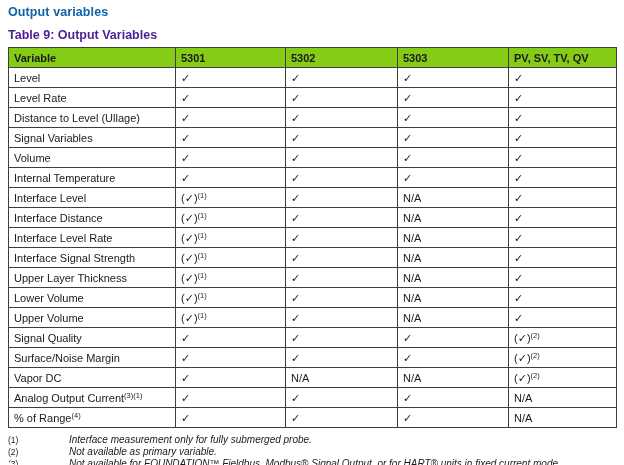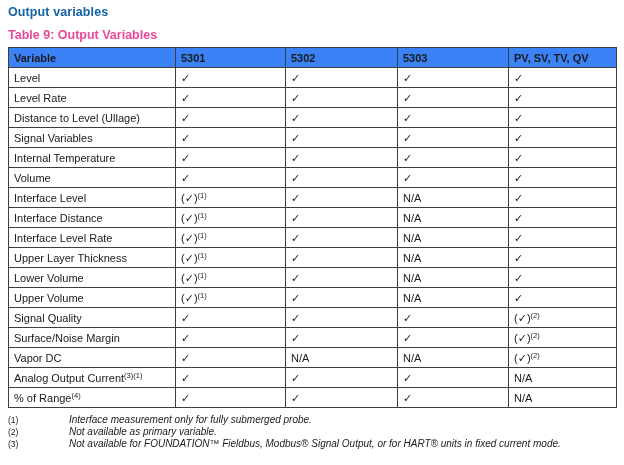--- a/index.html
+++ b/index.html
@@ -23,42 +23,42 @@
     margin: 5px 0 0 8px;
     font-size: 12.5px;
     font-weight: bold;
     color: #1262a8;
     letter-spacing: 0.1px;
   }
   .table-title {
     margin: 9px 8px 5px 8px;
     font-size: 12.5px;
     font-weight: bold;
-    color: #ec4899;
+    color: #4c1d95;
   }
   table.data-table {
     margin-left: 8px;
     border-collapse: collapse;
     table-layout: fixed;
     width: 608px;
     font-size: 11px;
   }
   table.data-table th,
   table.data-table td {
     border: 1px solid #3d3d3d;
     padding: 2px 5px 2px 5px;
     height: 15px;
     line-height: 14px;
     text-align: left;
     vertical-align: middle;
     overflow: hidden;
     white-space: nowrap;
   }
   table.data-table th {
-    background: #3b82f6;
+    background: #84cc16;
     font-weight: bold;
   }
   table.data-table sup,
   .cell sup {
     font-size: 7.5px;
     line-height: 0;
     vertical-align: 4px;
   }
   .footnotes {
     margin: 6px 0 0 8px;
@@ -131,49 +131,56 @@
           <td class="cell">✓</td>
         </tr>
         <tr>
           <td class="cell">Signal Variables</td>
           <td class="cell">✓</td>
           <td class="cell">✓</td>
           <td class="cell">✓</td>
           <td class="cell">✓</td>
         </tr>
         <tr>
+          <td class="cell">Volume</td>
+          <td class="cell">✓</td>
+          <td class="cell">✓</td>
+          <td class="cell">✓</td>
+          <td class="cell">✓</td>
+        </tr>
+        <tr>
           <td class="cell">Internal Temperature</td>
           <td class="cell">✓</td>
           <td class="cell">✓</td>
           <td class="cell">✓</td>
           <td class="cell">✓</td>
         </tr>
         <tr>
-          <td class="cell">Volume</td>
-          <td class="cell">✓</td>
-          <td class="cell">✓</td>
-          <td class="cell">✓</td>
-          <td class="cell">✓</td>
-        </tr>
-        <tr>
           <td class="cell">Interface Level</td>
           <td class="cell">(✓)<sup>(1)</sup></td>
           <td class="cell">✓</td>
           <td class="cell">N/A</td>
           <td class="cell">✓</td>
         </tr>
         <tr>
           <td class="cell">Interface Distance</td>
           <td class="cell">(✓)<sup>(1)</sup></td>
           <td class="cell">✓</td>
           <td class="cell">N/A</td>
           <td class="cell">✓</td>
         </tr>
         <tr>
           <td class="cell">Interface Level Rate</td>
+          <td class="cell">(✓)<sup>(1)</sup></td>
+          <td class="cell">✓</td>
+          <td class="cell">N/A</td>
+          <td class="cell">✓</td>
+        </tr>
+        <tr>
+          <td class="cell">Interface Signal Strength</td>
           <td class="cell">(✓)<sup>(1)</sup></td>
           <td class="cell">✓</td>
           <td class="cell">N/A</td>
           <td class="cell">✓</td>
         </tr>
         <tr>
           <td class="cell">Upper Layer Thickness</td>
           <td class="cell">(✓)<sup>(1)</sup></td>
           <td class="cell">✓</td>
           <td class="cell">N/A</td>

